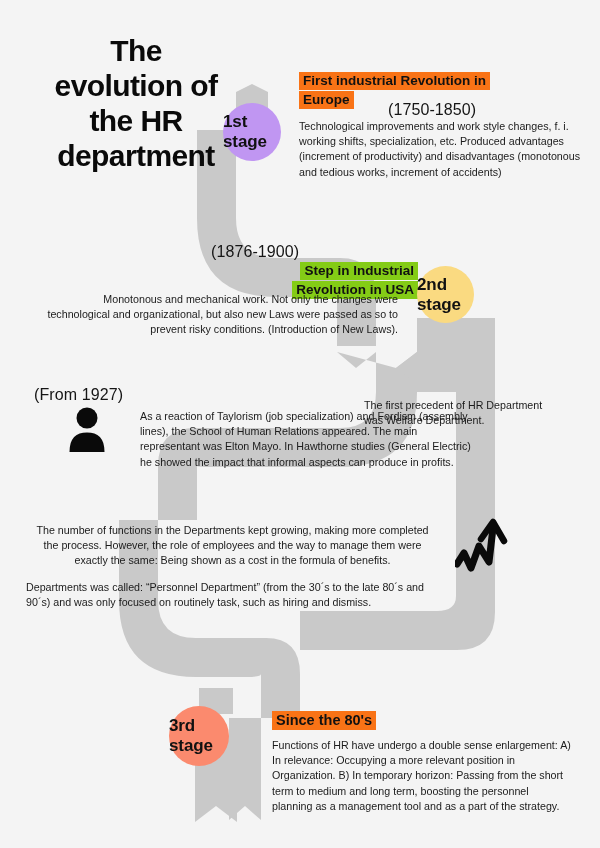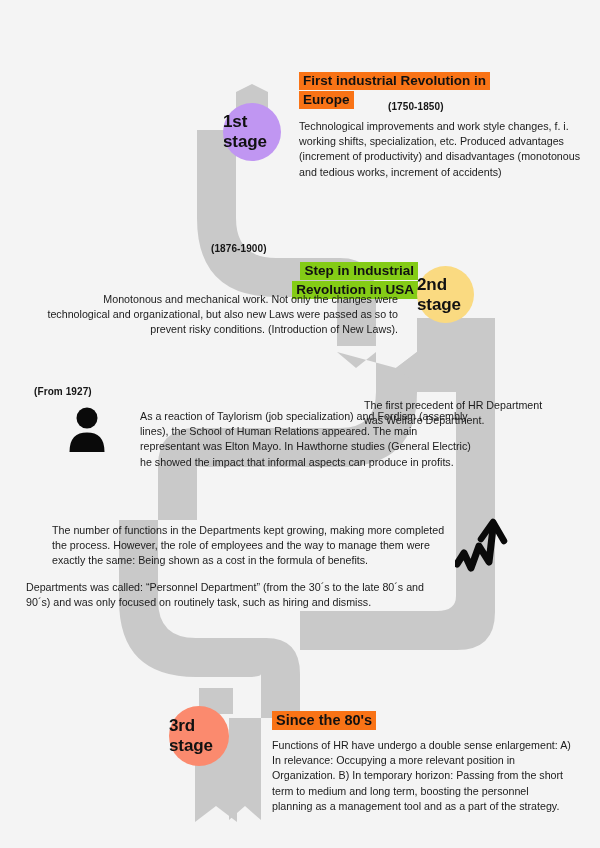--- a/index.html
+++ b/index.html
@@ -102,43 +102,43 @@
   .hl-yellow span.hl { background: #84cc16; }
   .hl-salmon span.hl { background: #f97316; }
 
   #heading-1 { left: 299px; top: 72px; width: 205px; }
   #heading-2 { left: 243px; top: 262px; width: 175px; text-align: right; }
   #heading-3 { left: 272px; top: 710px; width: 220px; font-size: 14.5px; }
 
   
   .date-label {
     position: absolute;
-    font-size: 10px;
-    font-weight: bold;
+    font-size: 16px;
+    font-weight: normal;
     color: #151515;
     z-index: 4;
     letter-spacing: 0.1px;
   }
   #date-1 { left: 388px; top: 101px; }
   #date-2 { left: 211px; top: 243px; }
   #date-3 { left: 34px; top: 386px; }
 
   
   .body-text {
     position: absolute;
     font-size: 10.7px;
     line-height: 1.42;
     color: #1b1b1b;
     z-index: 4;
   }
   #body-1 { left: 299px; top: 119px; width: 290px; }
   #body-2 { left: 42px; top: 292px; width: 356px; text-align: right; }
   #body-3 { left: 364px; top: 366px; width: 185px; margin-top: 32px; }
   #body-4 { left: 140px; top: 409px; width: 333px; }
-  #body-5 { left: 52px; top: 523px; width: 393px; text-align: left; }
+  #body-5 { left: 36px; top: 523px; width: 393px; text-align: center; }
   #body-6 { left: 26px; top: 580px; width: 407px; text-align: left; }
   #body-7 { left: 272px; top: 738px; width: 300px; }
 
   
   #person-icon {
     position: absolute;
     left: 68px;
     top: 407px;
     width: 38px;
     height: 46px;
@@ -226,20 +226,26 @@
 
       <path d="M261,718 L261,762 L261,820 L245,806 L229,820 L229,762 L229,718 Z"></path>
       <path d="M197,712 L261,712 L261,762 L197,762 Z" opacity="0"></path>
 
       <path d="M195,736 L237,736 L237,822 L216,806 L195,822 Z"></path>
 
       <path d="M199,688 L233,688 L233,714 L199,714 Z"></path>
     </g>
   </svg>
 
+  <div id="page-title">
+    <div>The</div>
+    <div>evolution of</div>
+    <div>the HR</div>
+    <div>department</div>
+  </div>
 
   <div class="stage-circle" id="stage-circle-1">
     <span>1st stage</span>
   </div>
   <div class="stage-circle" id="stage-circle-2">
     <span>2nd stage</span>
   </div>
   <div class="stage-circle" id="stage-circle-3">
     <span>3rd stage</span>
   </div>

